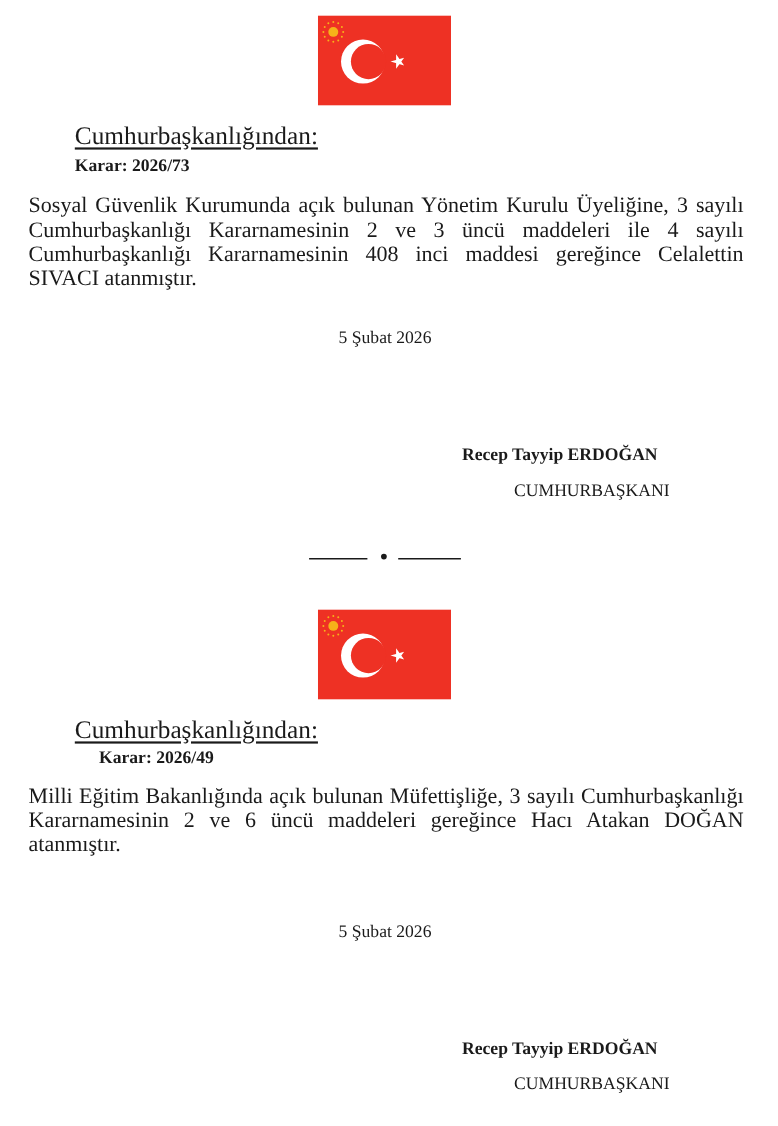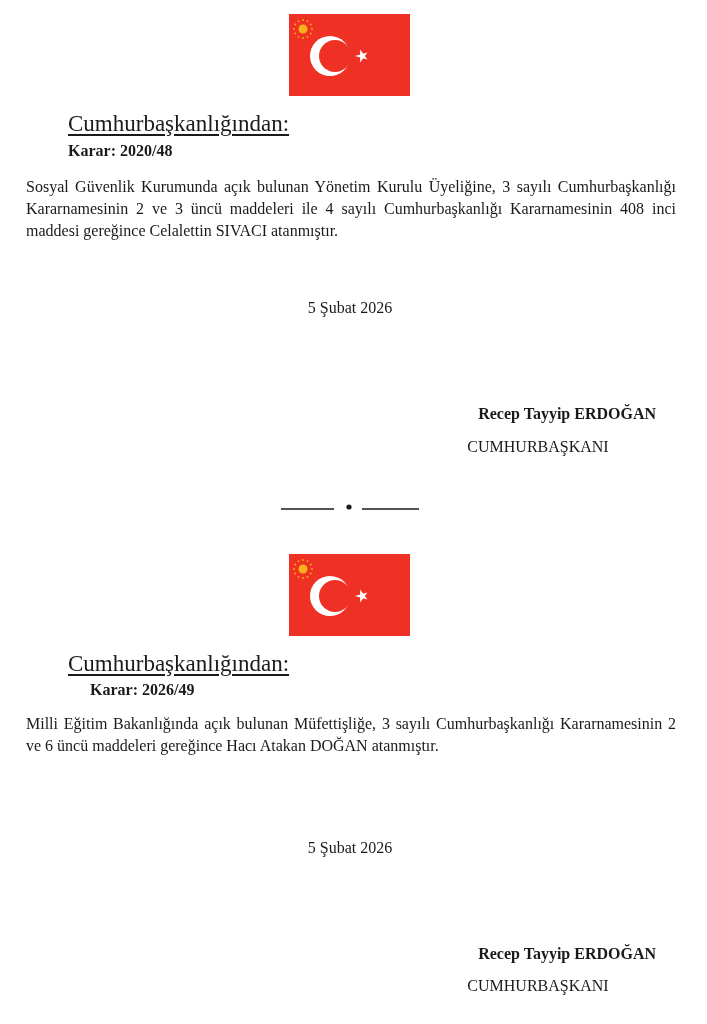--- a/index.html
+++ b/index.html
@@ -3,23 +3,23 @@
 <meta charset="utf-8">
 <style>
   html, body { margin: 0; padding: 0; background: #ffffff; }
   body { width: 707px; height: 1024px; position: relative; overflow: hidden;
          font-family: "Liberation Serif", "DejaVu Serif", serif; color: #1a1a1a; }
   .abs { position: absolute; }
   .flag { position: absolute; left: 289px; width: 121px; height: 82px; }
   .flag svg { display: block; width: 100%; height: 100%; }
   .heading { left: 68px; font-size: 23px; text-decoration: underline; text-underline-offset: 3px; letter-spacing: 0px; }
   .karar { left: 68px; font-size: 16px; font-weight: bold; }
-  .body { left: 26px; width: 650px; font-size: 16px; line-height: 22px; text-align: justify; }
+  .body { left: 26px; width: 650px; font-size: 20px; line-height: 22px; text-align: justify; }
   .date { left: 0; width: 700px; text-align: center; font-size: 16px; }
-  .sign-name { left: 420px; width: 236px; text-align: right; font-size: 16px; font-weight: bold; }
+  .sign-name { left: 420px; width: 236px; text-align: left; font-size: 16px; font-weight: bold; }
   .sign-title { left: 420px; width: 236px; text-align: center; font-size: 16px; }
   .divider { left: 280px; top: 499px; width: 140px; height: 12px; }
 </style>
 </head>
 <body>
 
 <div class="flag" style="top:14px;">
   <svg viewBox="0 0 121 82" xmlns="http://www.w3.org/2000/svg">
     <rect width="121" height="82" fill="#ee3124"></rect>
     <g fill="#f6b219">
@@ -36,21 +36,21 @@
       <circle cx="5" cy="15" r="0.9"></circle>
         <circle cx="6.2" cy="10.5" r="0.9"></circle>
         <circle cx="9.5" cy="7.2" r="0.9"></circle>
     </g>
     <circle cx="41" cy="42" r="20" fill="#ffffff"></circle>
     <circle cx="46" cy="42" r="16" fill="#ee3124"></circle>
     <polygon fill="#ffffff" points="66,42 78.4,38.5 71.1,48.6 71.1,35.4 78.4,45.5"></polygon>
   </svg>
 </div>
 <div class="abs heading" style="top:111px;">Cumhurbaşkanlığından:</div>
-<div class="abs karar" style="top:142px;">Karar: 2020/48</div>
+<div class="abs karar" style="top:142px;">Karar: 2026/73</div>
 <div class="abs body" style="top:176px;">Sosyal Güvenlik Kurumunda açık bulunan Yönetim Kurulu Üyeliğine, 3 sayılı Cumhurbaşkanlığı Kararnamesinin 2 ve 3 üncü maddeleri ile 4 sayılı Cumhurbaşkanlığı Kararnamesinin 408 inci maddesi gereğince Celalettin SIVACI atanmıştır.</div>
 <div class="abs date" style="top:299px;">5 Şubat 2026</div>
 <div class="abs sign-name" style="top:405px;">Recep Tayyip ERDOĞAN</div>
 <div class="abs sign-title" style="top:438px;">CUMHURBAŞKANI</div>
 
 <div class="abs divider">
   <svg viewBox="0 0 140 12" width="140" height="12" xmlns="http://www.w3.org/2000/svg">
     <line x1="1" y1="8" x2="54" y2="8" stroke="#1a1a1a" stroke-width="1.3"></line>
     <circle cx="69" cy="6" r="2.6" fill="#1a1a1a"></circle>
     <line x1="82" y1="8" x2="139" y2="8" stroke="#1a1a1a" stroke-width="1.3"></line>

